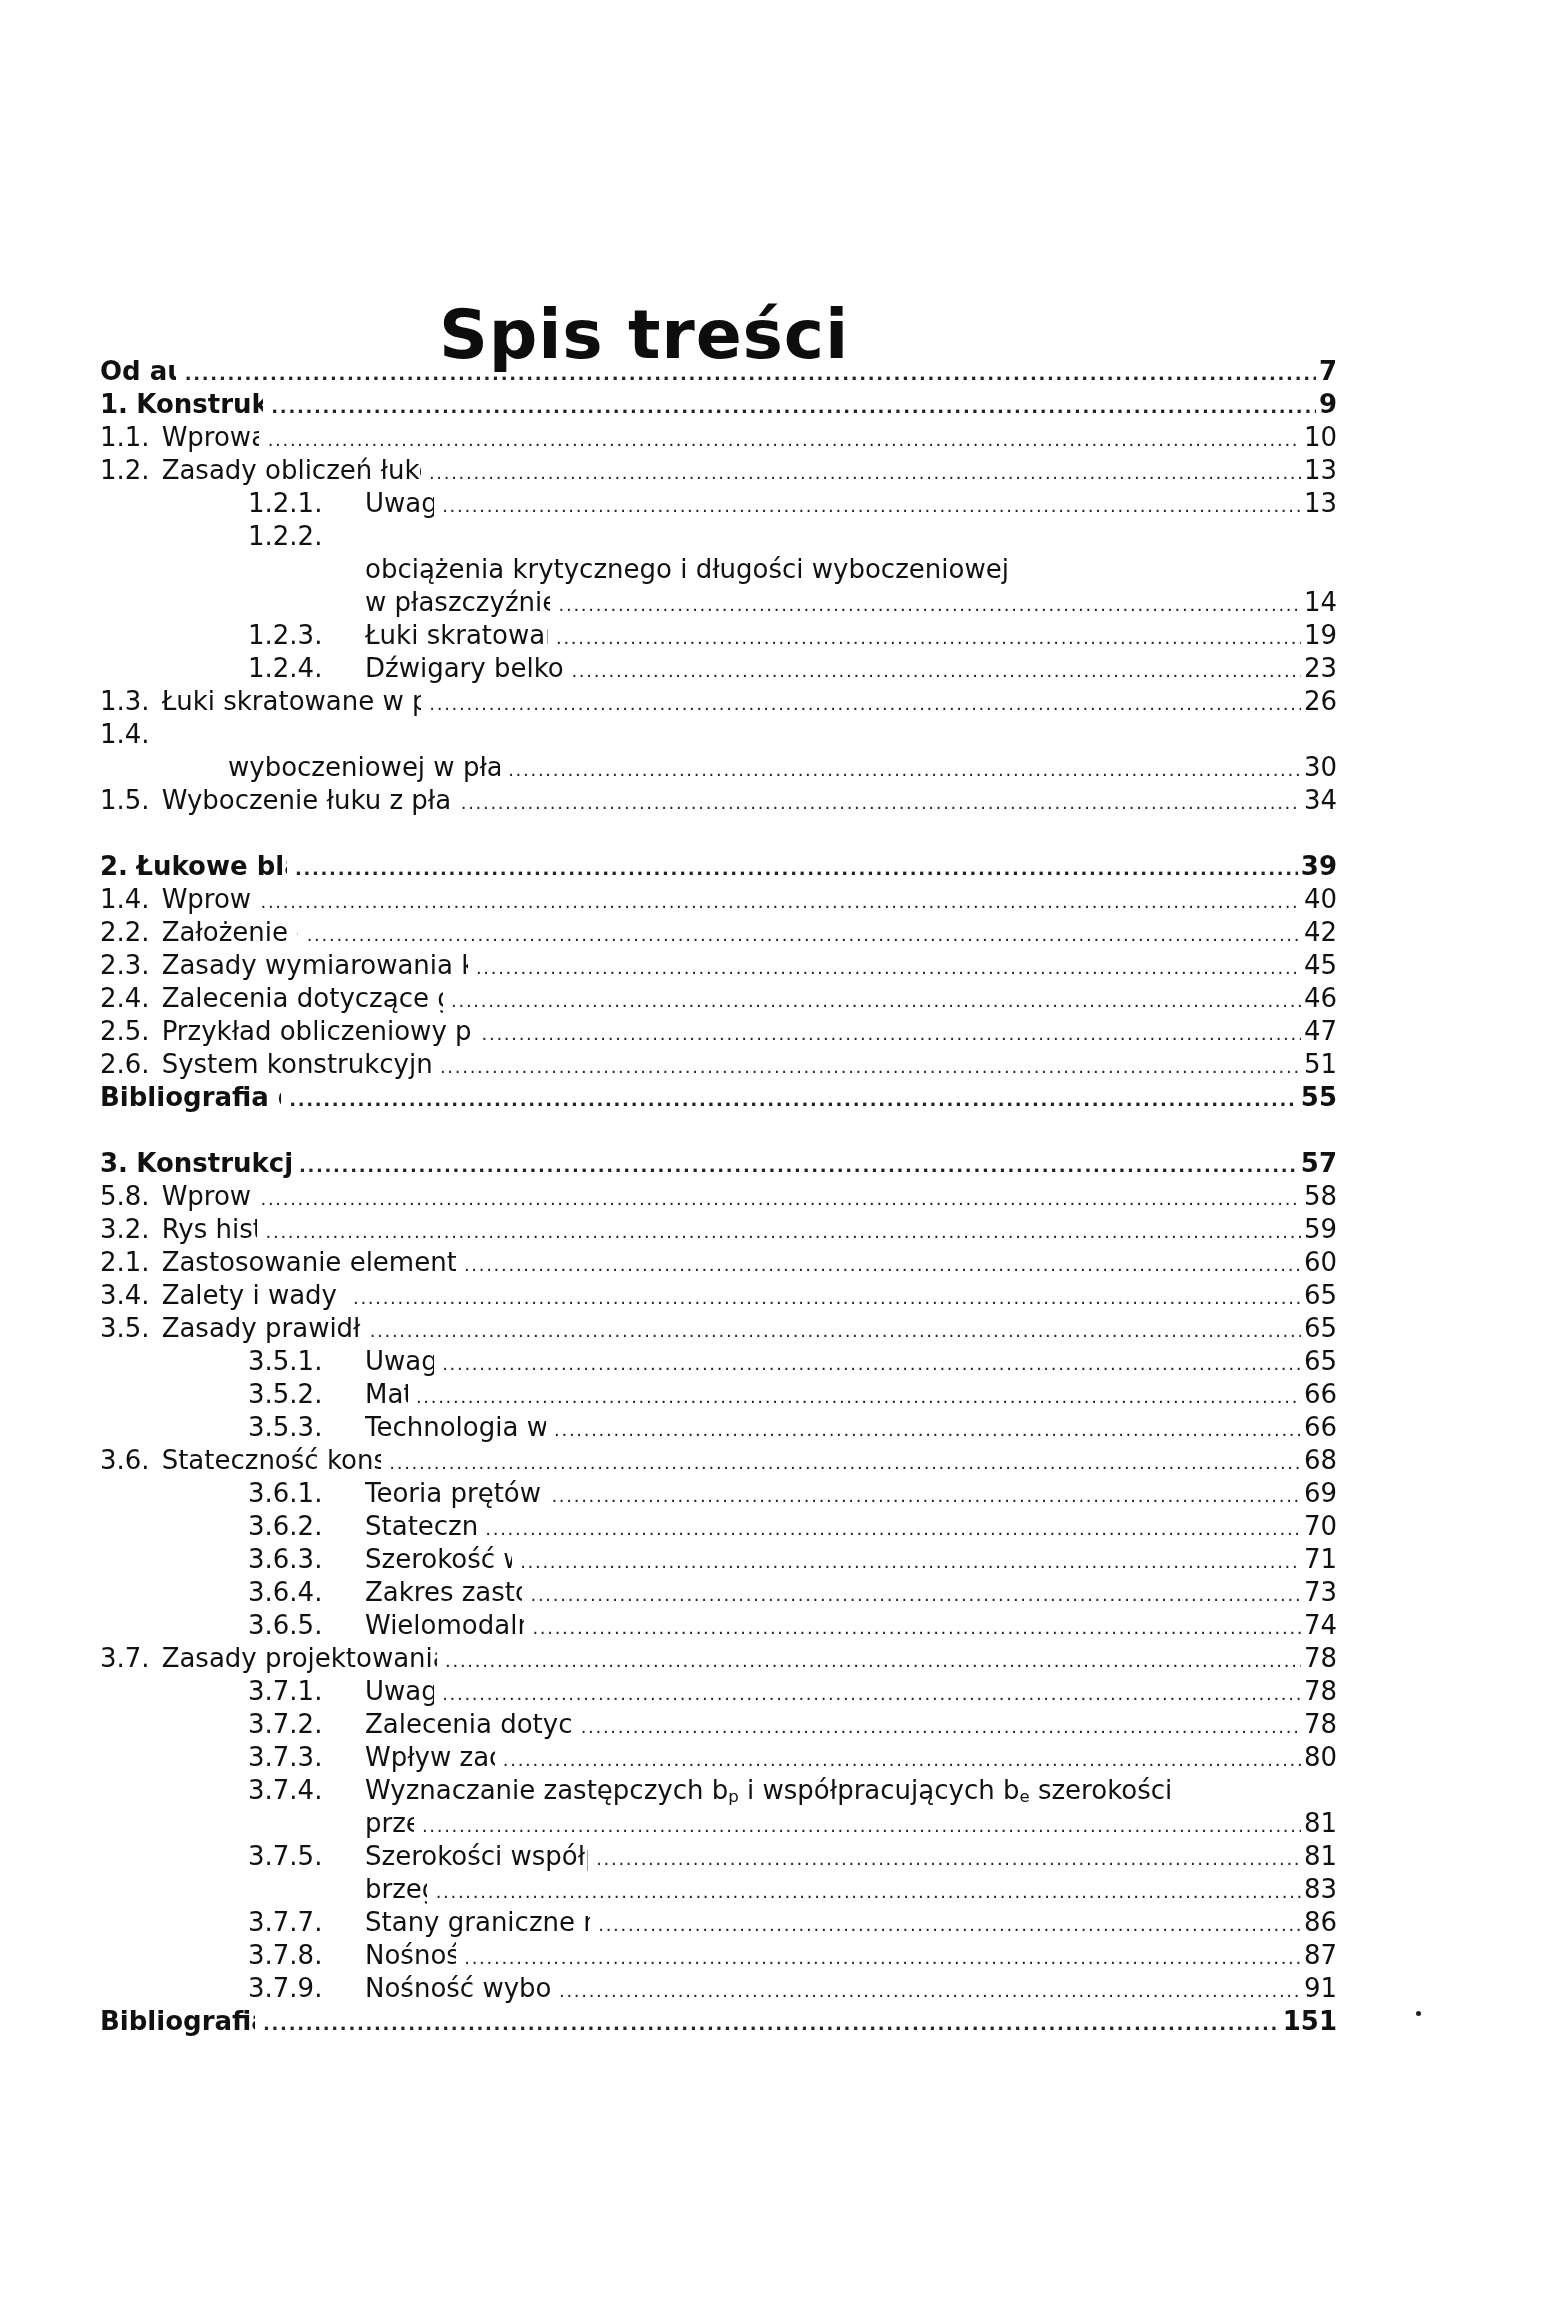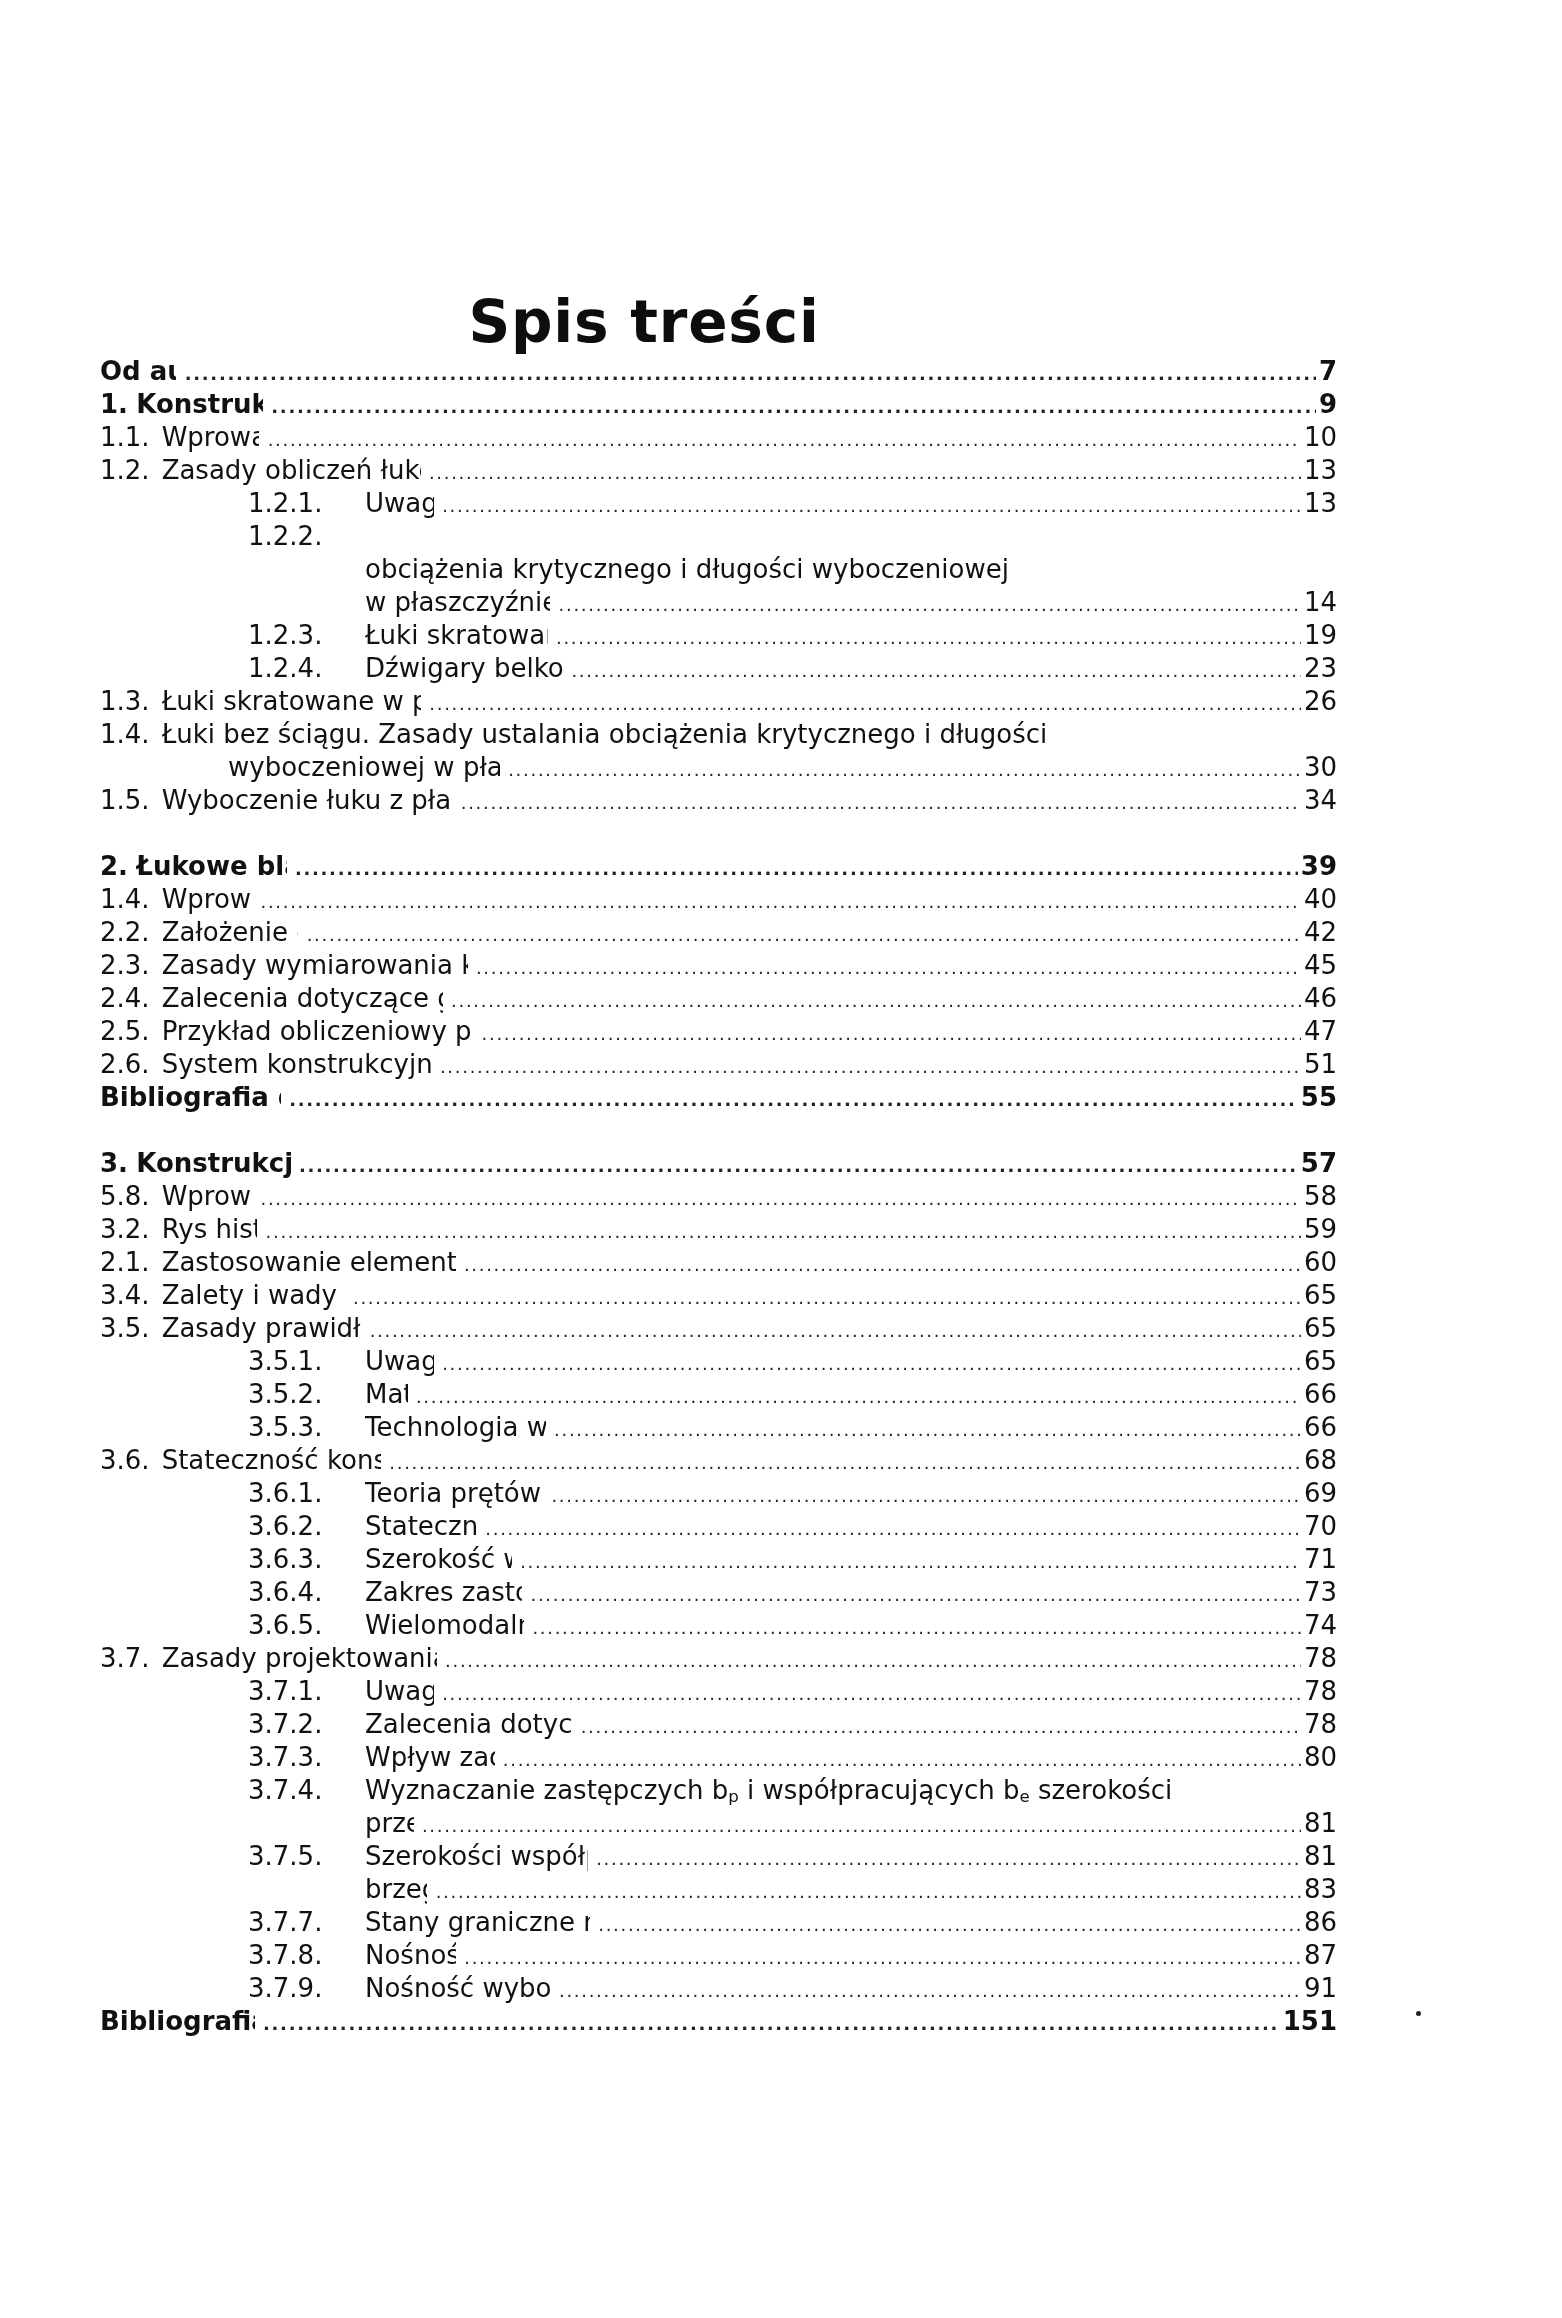--- a/index.html
+++ b/index.html
@@ -1,17 +1,17 @@
 <!DOCTYPE html>
 <html style="font-size:13.3px"><head>
 <meta charset="utf-8">
 <style>
   html, body { margin:0; padding:0; background:#ffffff; }
   body { width:1562px; height:2319px; position:relative; overflow:hidden; color:#111; font-family:"DejaVu Sans", sans-serif; }
-  .title { position:absolute; left:0; width:1288px; top:249px; text-align:center; font-family:"DejaVu Sans", sans-serif; font-weight:bold; font-size:58px; letter-spacing:0.8px; color:#0d0d0d; padding-left:-8.3px; }
+  .title { position:absolute; left:0; width:1288px; top:249px; text-align:center; font-family:"DejaVu Sans", sans-serif; font-weight:bold; font-size:68px; letter-spacing:0.8px; color:#0d0d0d; padding-left:-8.3px; }
   .toc { position:absolute; left:100px; top:355px; width:1237px; }
   .row { position:relative; height:33px; line-height:33px; font-size:26px; white-space:nowrap; transform-origin:left; }
   .row.gap { margin-top:33px; }
   .row.bold { font-weight:bold; }
   .entry { position:absolute; left:0; right:0; top:0; height:33px; display:flex; align-items:baseline; }
   .num { display:inline-block; }
   .lvl0 .num { margin-right:8.3px; }
   .lvl1 { padding-left:60px; }
   .lvl1 .num { margin-right:12px; }
   .lvl2 .num { position:absolute; left:148px; }
@@ -106,21 +106,20 @@
       <div class="entry">
         <span class="num">1.3.</span>
         <span class="txt">Łuki skratowane w płaszczyźnie podłużnej obiektu</span>
         <span class="dots"></span>
         <span class="page">26</span>
       </div>
     </div>
     <div class="row lvl1">
       <div class="entry">
         <span class="num">1.4.</span>
-        <span class="txt">Łuki bez ściągu. Zasady ustalania obciążenia krytycznego i długości</span>
       </div>
     </div>
     <div class="row lvl1">
       <div class="entry">
         <span class="txt cont">wyboczeniowej w płaszczyźnie obciążenia grawitacyjnego</span>
         <span class="dots"></span>
         <span class="page">30</span>
       </div>
     </div>
     <div class="row lvl1">

